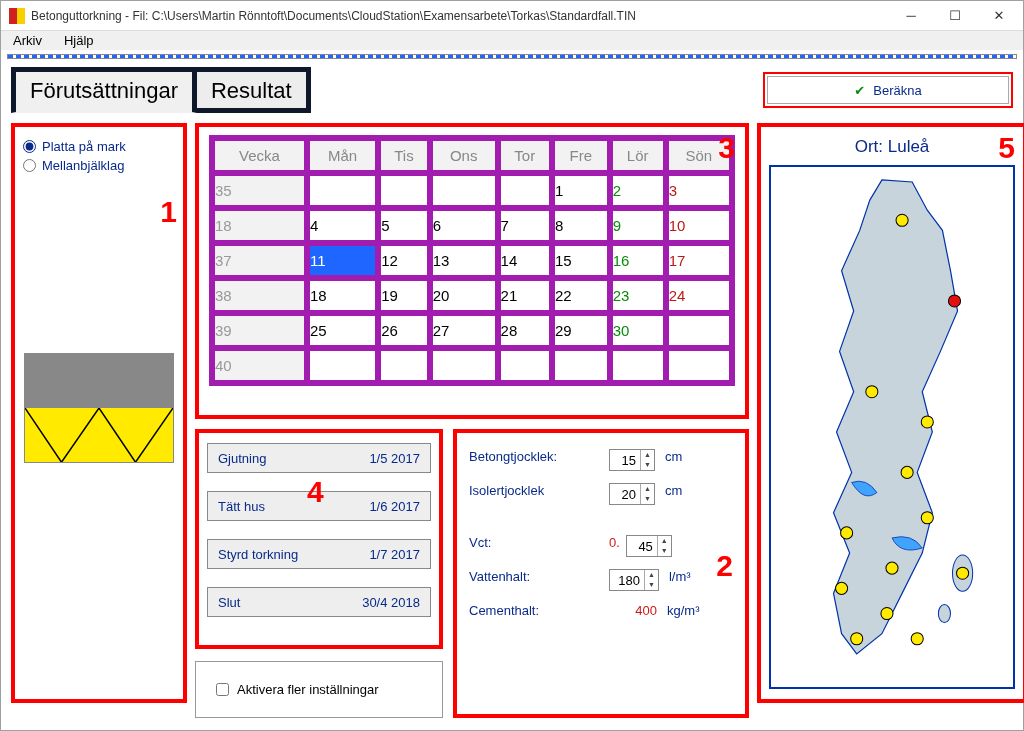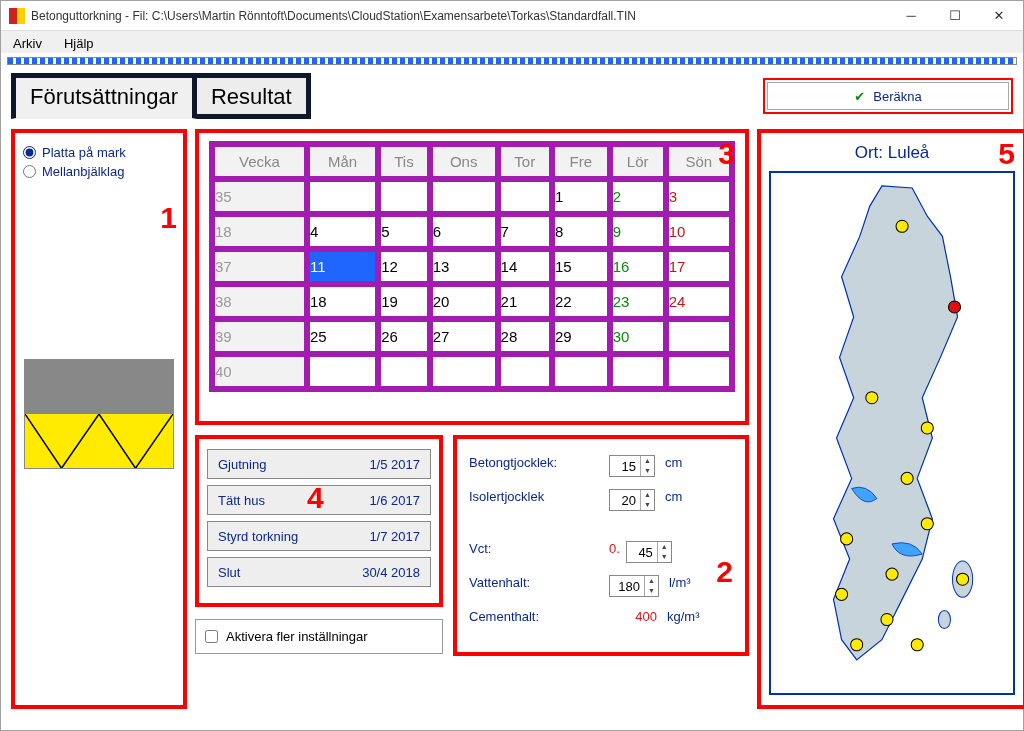--- a/index.html
+++ b/index.html
@@ -51,23 +51,23 @@
     table.cal { border-collapse: collapse; width: 100%; }
     table.cal th, table.cal td { border: 6px solid #a21caf; padding: 6px 0; font-size: 15px; }
     table.cal th { background: #f2f2f2; color: #888; font-weight: normal; }
     table.cal td.wk { background: #f2f2f2; color: #999; }
     table.cal td.sat { color: #0a8a0a; }
     table.cal td.sun { color: #c01818; }
     table.cal td.sel { background: #1e66ff; color: #fff; }
 
     .mid-row2 { display: grid; grid-template-columns: 248px 1fr; gap: 10px; }
     .dates-box { padding: 10px 8px; }
-    .date-btn { width: 100%; height: 30px; margin-bottom: 6px; background: #eee; border: 1px solid #888; display: flex; padding: 0 10px; align-items: center; justify-content: space-between; color: #0a2a8a; font-size: 15px; cursor: pointer; }
-
-    .activate-box { border: 1px solid #999; padding: 9px; margin-top: 12px; display: flex; align-items: center; gap: 8px; font-size: 15px; }
+    .date-btn { width: 100%; height: 30px; margin-bottom: 18px; background: #eee; border: 1px solid #888; display: flex; padding: 0 10px; align-items: center; justify-content: space-between; color: #0a2a8a; font-size: 15px; cursor: pointer; }
+
+    .activate-box { border: 1px solid #999; padding: 20px; margin-top: 12px; display: flex; align-items: center; gap: 8px; font-size: 15px; }
 
     .params-box { padding: 16px 12px; font-size: 16px; color: #0a2a8a; }
     .params-box .row { display: flex; margin-bottom: 12px; gap: 10px; }
     .params-box .label { width: 130px; }
     .params-box .unit { width: 60px; }
     .ro-val { color: #d01818; width: 48px; text-align: right; display: inline-block; }
     .prefix { color: #d01818; margin-right: -4px;}
 
     .col-right { }
     .map-box { padding: 6px 8px 10px 8px; height: 580px; display: flex; flex-direction: column; }

